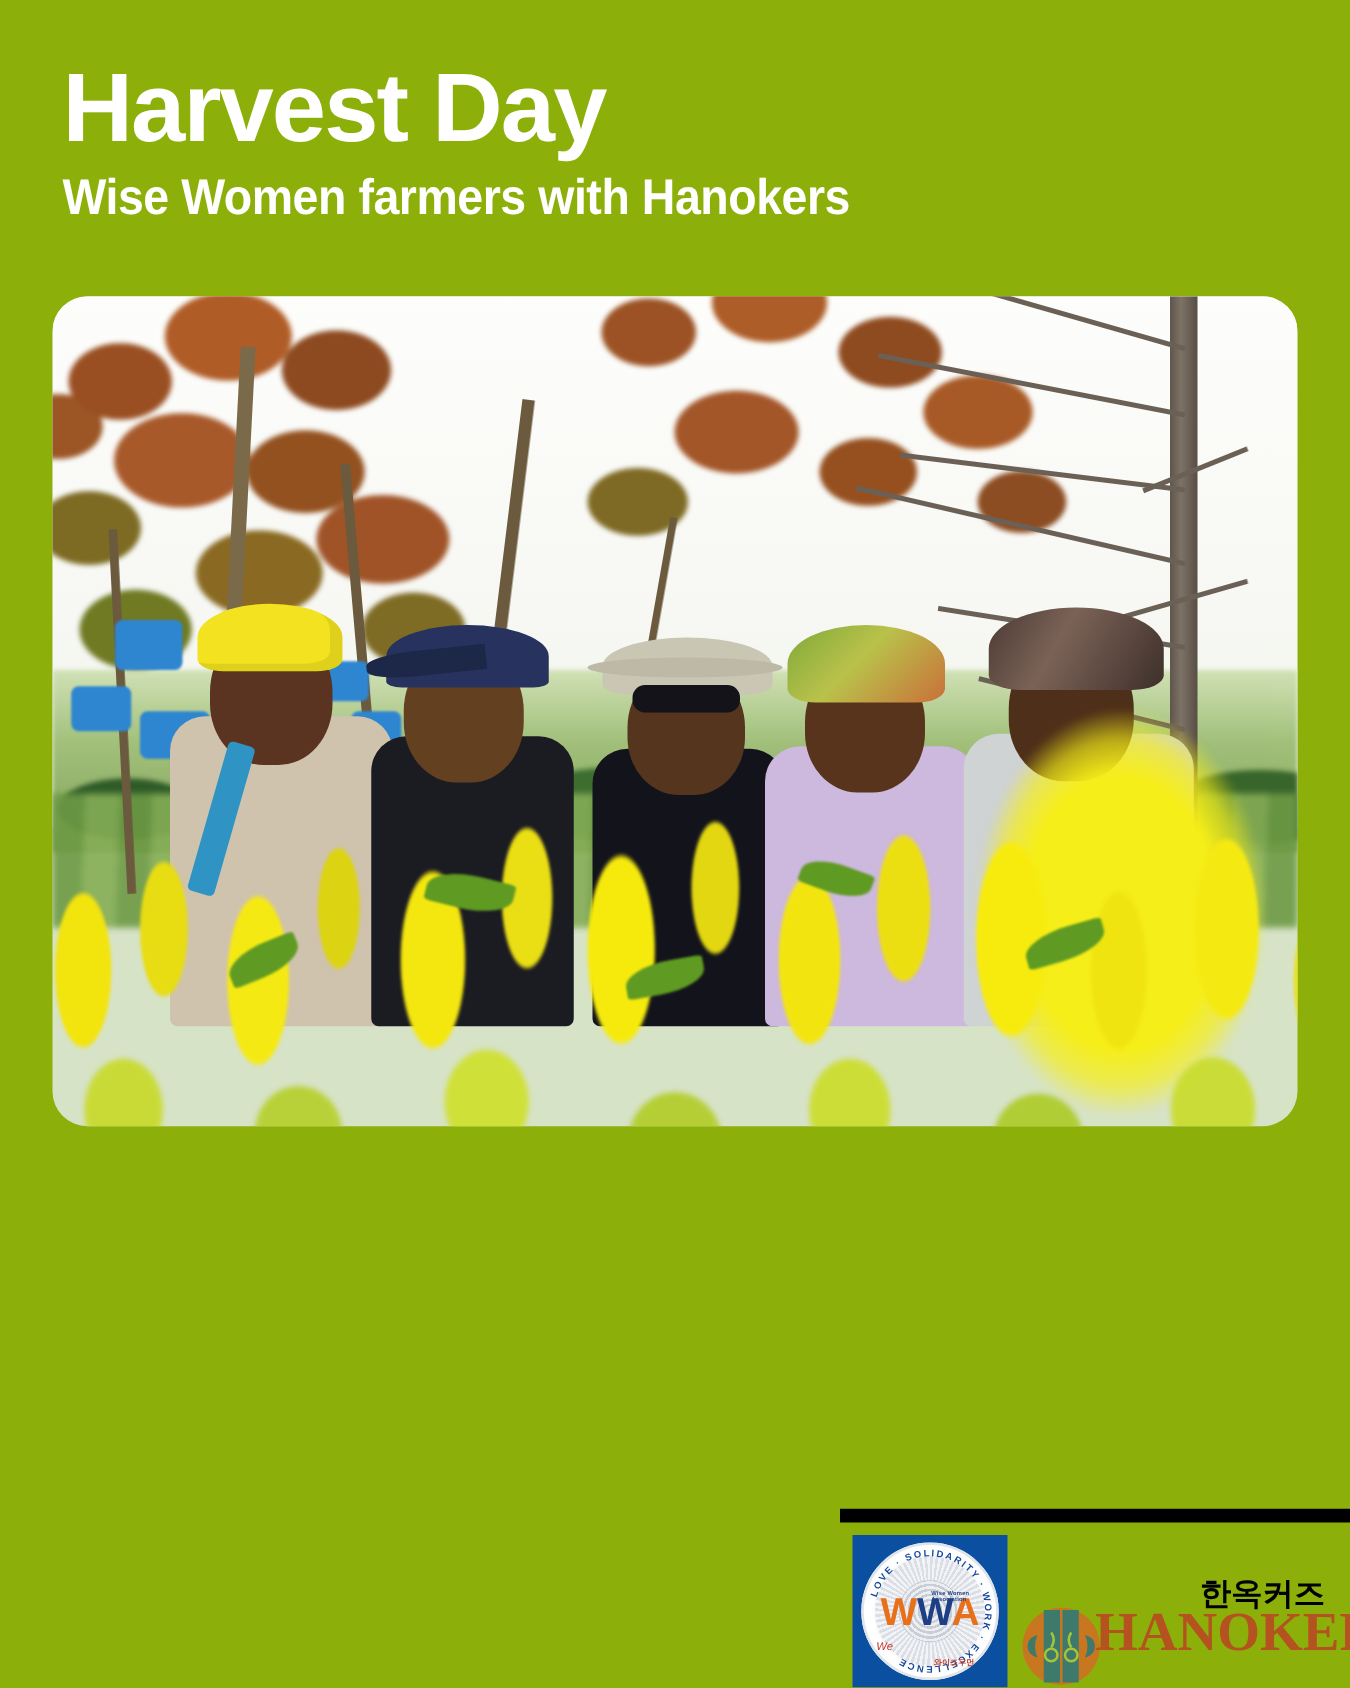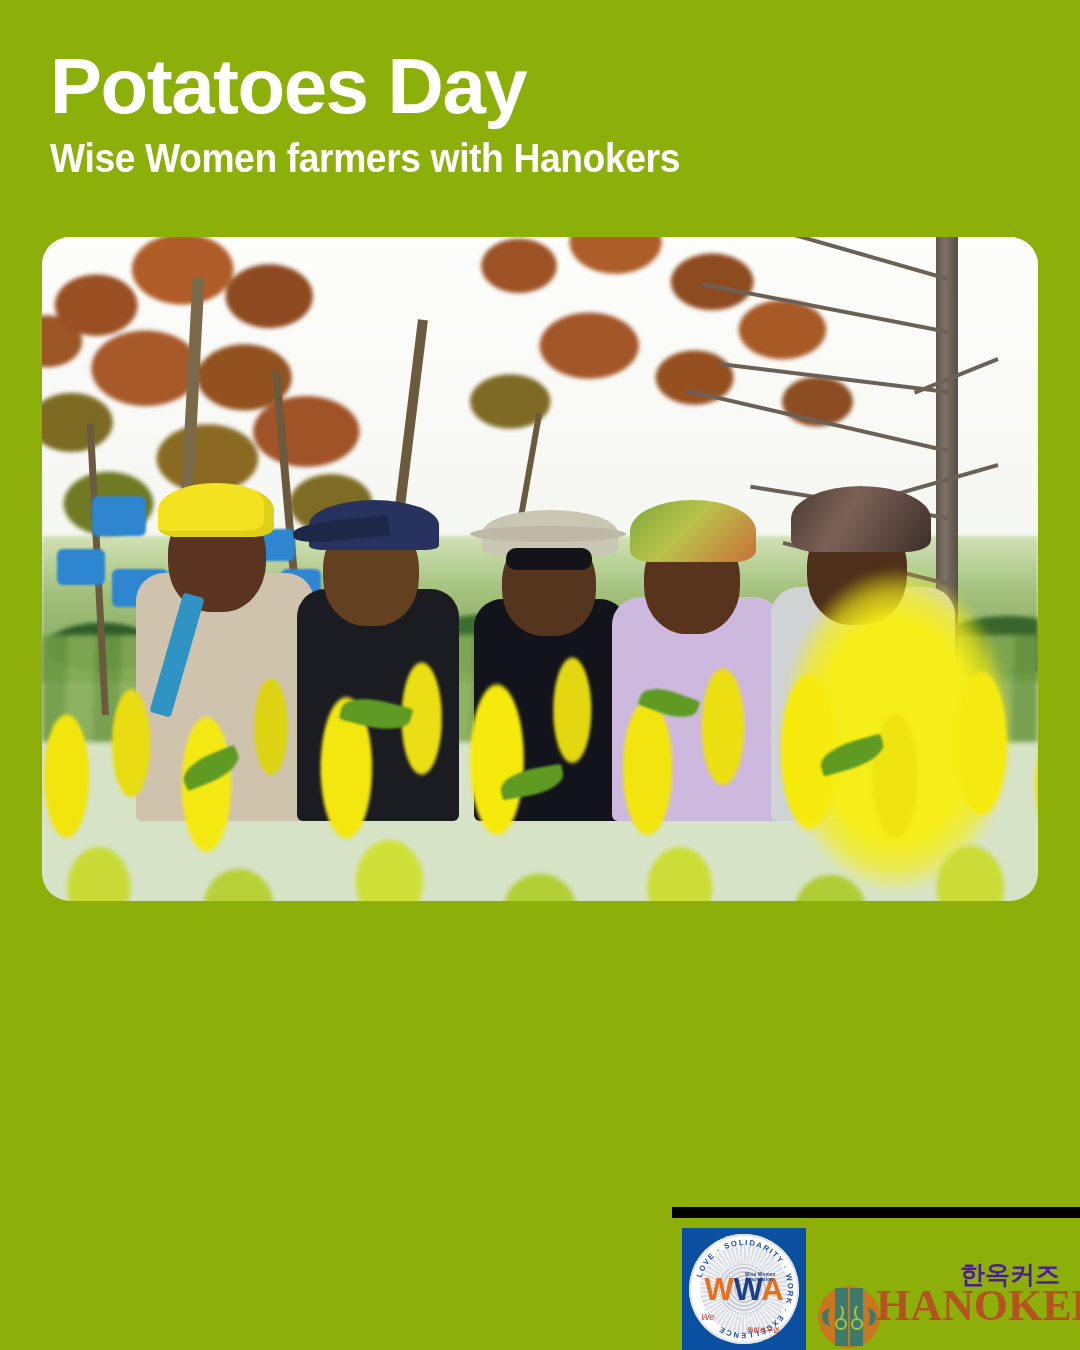--- a/index.html
+++ b/index.html
@@ -216,33 +216,33 @@
   .wwa-mark{position:absolute;left:0;right:0;top:40px;text-align:center;line-height:1;}
   .wwa-w1{font-size:31px;font-weight:bold;color:#e8701a;font-family:"Liberation Sans",sans-serif;}
   .wwa-w2{font-size:31px;font-weight:bold;color:#1d3f86;font-family:"Liberation Sans",sans-serif;}
   .wwa-a{font-size:31px;font-weight:bold;color:#e8701a;font-family:"Liberation Sans",sans-serif;}
   .wwa-sub{position:absolute;left:56px;top:38px;font-size:4.6px;color:#1d3f86;font-weight:bold;letter-spacing:.2px;}
   .wwa-script{position:absolute;left:12px;top:78px;font-size:9px;color:#c0392b;font-style:italic;}
   .wwa-script2{position:absolute;left:34px;top:108px;font-size:8px;color:#1d3f86;}
   .wwa-kr{position:absolute;left:58px;top:92px;font-size:6.5px;color:#c0392b;font-weight:bold;}
 
   .logo-hano{position:absolute;left:816px;top:1262px;width:264px;height:86px;}
-  .hano-kr{position:absolute;left:144px;top:0px;font-size:25px;font-weight:bold;color:#4c1d95;
+  .hano-kr{position:absolute;left:144px;top:0px;font-size:25px;font-weight:bold;color:#000000;
      font-family:"DejaVu Sans",sans-serif;letter-spacing:0px;line-height:1;}
   .hano-word{position:absolute;left:60px;top:22px;font-size:44px;font-weight:bold;color:#b4531f;
      font-family:"Liberation Serif",serif;letter-spacing:0px;line-height:1;}
   .hano-icon{position:absolute;left:0px;top:24px;width:66px;height:62px;}
 </style>
 </head>
 <body>
 
 <div class="poster">
 
   <div class="header">
-    <h1 class="title">Potatoes Day</h1>
+    <h1 class="title">Harvest Day</h1>
     <div class="subtitle">Wise Women farmers with Hanokers</div>
   </div>
 
   <div class="photo-frame">
     <div class="photo">
       <div class="sky"></div>
       <div class="farfield"></div>
       <div class="hedge"></div>
       <div class="croprows"></div>
 

